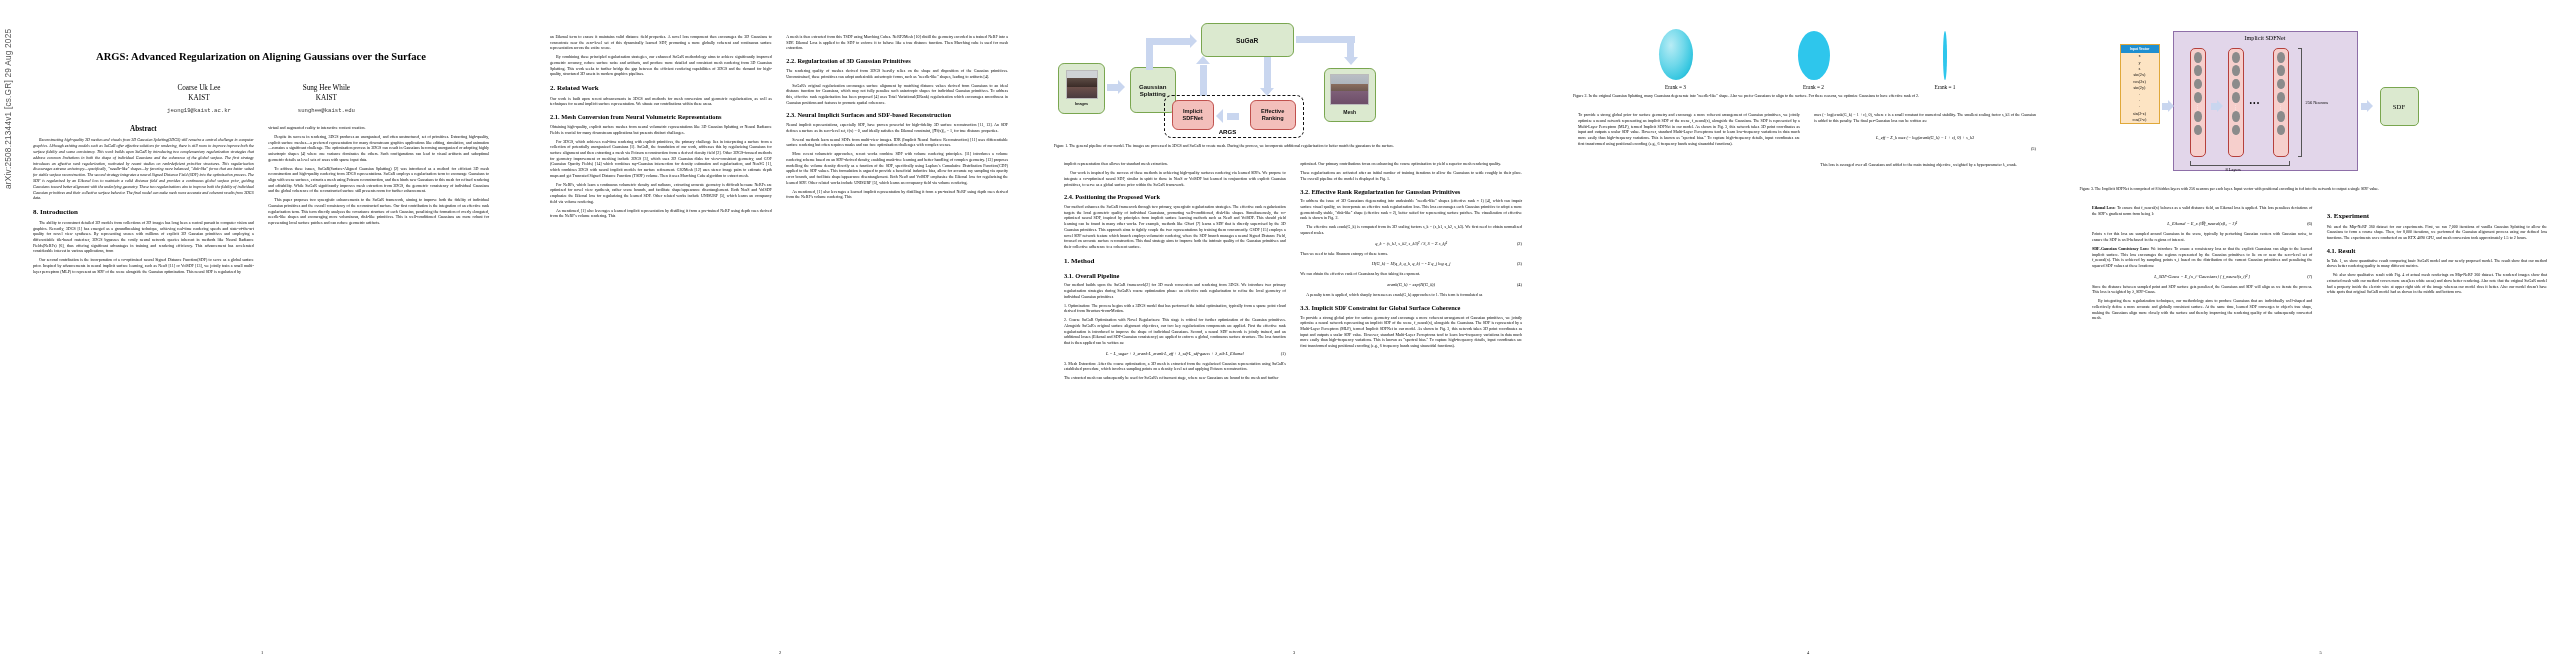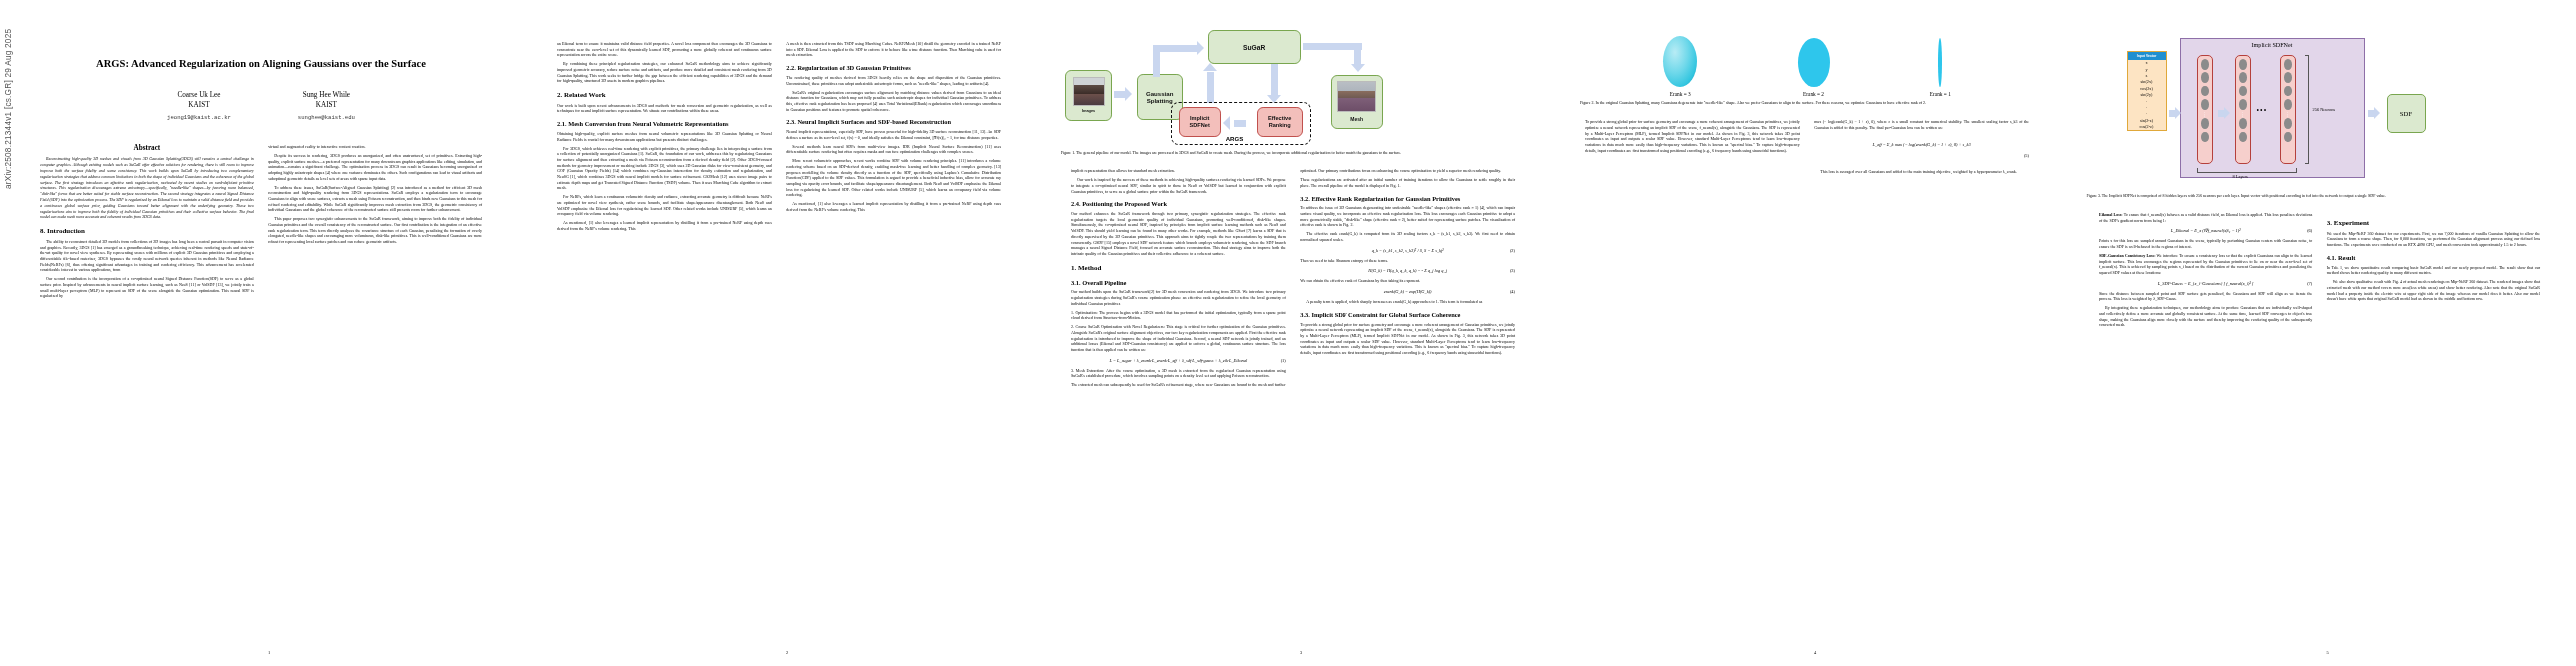--- a/index.html
+++ b/index.html
@@ -5,21 +5,21 @@
   * { box-sizing: border-box; }
   html, body { margin:0; padding:0; background:#ffffff; }
   body {
     width: 2576px; height: 667px;
     font-family: "Liberation Serif", "DejaVu Serif", serif;
     color: #000;
     position: relative;
     overflow: hidden;
   }
   .pages { display:flex; width:2576px; height:667px; }
-  .page { position:relative; height:667px; background:#fff; padding:8px; }
+  .page { position:relative; height:667px; background:#fff; padding:1px; }
   .p1 { width: 522px; }
   .p2 { width: 514px; }
   .p3 { width: 514px; }
   .p4 { width: 514px; }
   .p5 { width: 511px; }
 
   
   .arxiv-stamp {
     position:absolute; left:3.3px; top:189px;
     transform: rotate(-90deg); transform-origin: left top;
@@ -161,21 +161,21 @@
         <div class="nm">KAIST</div>
         <div class="mail">jeong19@kaist.ac.kr</div>
       </div>
       <div>
         <div class="nm">Sung Hee While</div>
         <div class="nm">KAIST</div>
         <div class="mail">sunghee@kaist.edu</div>
       </div>
     </div>
 
-    <div class="cols" style="margin-top:22px;">
+    <div class="cols" style="margin-top:10px;">
       <div class="col">
         <div class="abs-h">Abstract</div>
         <p class="abs">Reconstructing high-quality 3D meshes and visuals from 3D Gaussian Splatting(3DGS) still remains a central challenge in computer graphics. Although existing models such as SuGaR offer effective solutions for rendering, there is still room to improve improve both the surface fidelity and scene consistency. This work builds upon SuGaR by introducing two complementary regularization strategies that address common limitations in both the shape of individual Gaussians and the coherence of the global surface. The first strategy introduces an effective rank regularization, motivated by recent studies on rank-deficient primitive structures. This regularization discourages extreme anisotropy—specifically, "needle-like" shapes—by favoring more balanced, "disk-like" forms that are better suited for stable surface reconstruction. The second strategy integrates a neural Signed Distance Field (SDF) into the optimization process. The SDF is regularized by an Eikonal loss to maintain a valid distance field and provides a continuous global surface prior, guiding Gaussians toward better alignment with the underlying geometry. These two regularizations aim to improve both the fidelity of individual Gaussian primitives and their collective surface behavior. The final model can make mesh more accurate and coherent results from 3DGS data.</p>
         <div class="sec-h big">8. Introduction</div>
         <p class="body">The ability to reconstruct detailed 3D models from collections of 2D images has long been a central pursuit in computer vision and graphics. Recently, 3DGS [1] has emerged as a groundbreaking technique, achieving real-time rendering speeds and state-of-the-art quality for novel view syntheses. By representing scenes with millions of explicit 3D Gaussian primitives and employing a differentiable tile-based rasterizer, 3DGS bypasses the costly neural network queries inherent in methods like Neural Radiance Fields(NeRFs) [6], thus offering significant advantages in training and rendering efficiency. This advancement has accelerated considerable interest in various applications, from</p>
         <p class="body">Our second contribution is the incorporation of a co-optimized neural Signed Distance Function(SDF) to serve as a global surface prior. Inspired by advancements in neural implicit surface learning, such as NeuS [11] or VolSDF [13], we jointly train a small multi-layer perceptron (MLP) to represent an SDF of the scene alongside the Gaussian optimization. This neural SDF is regularized by</p>
       </div>
       <div class="col">
         <p class="body noind">virtual and augmented reality to interactive content creation.</p>
         <p class="body">Despite its success in rendering, 3DGS produces an unorganized, and often unstructured, set of primitives. Extracting high-quality, explicit surface meshes—a preferred representation for many downstream graphics applications like editing, simulation, and animation—remains a significant challenge. The optimization process in 3DGS can result in Gaussians becoming unorganized or adopting highly anisotropic shapes [4] where one variance dominates the others. Such configurations can lead to visual artifacts and suboptimal geometric details as level sets of areas with sparse input data.</p>

